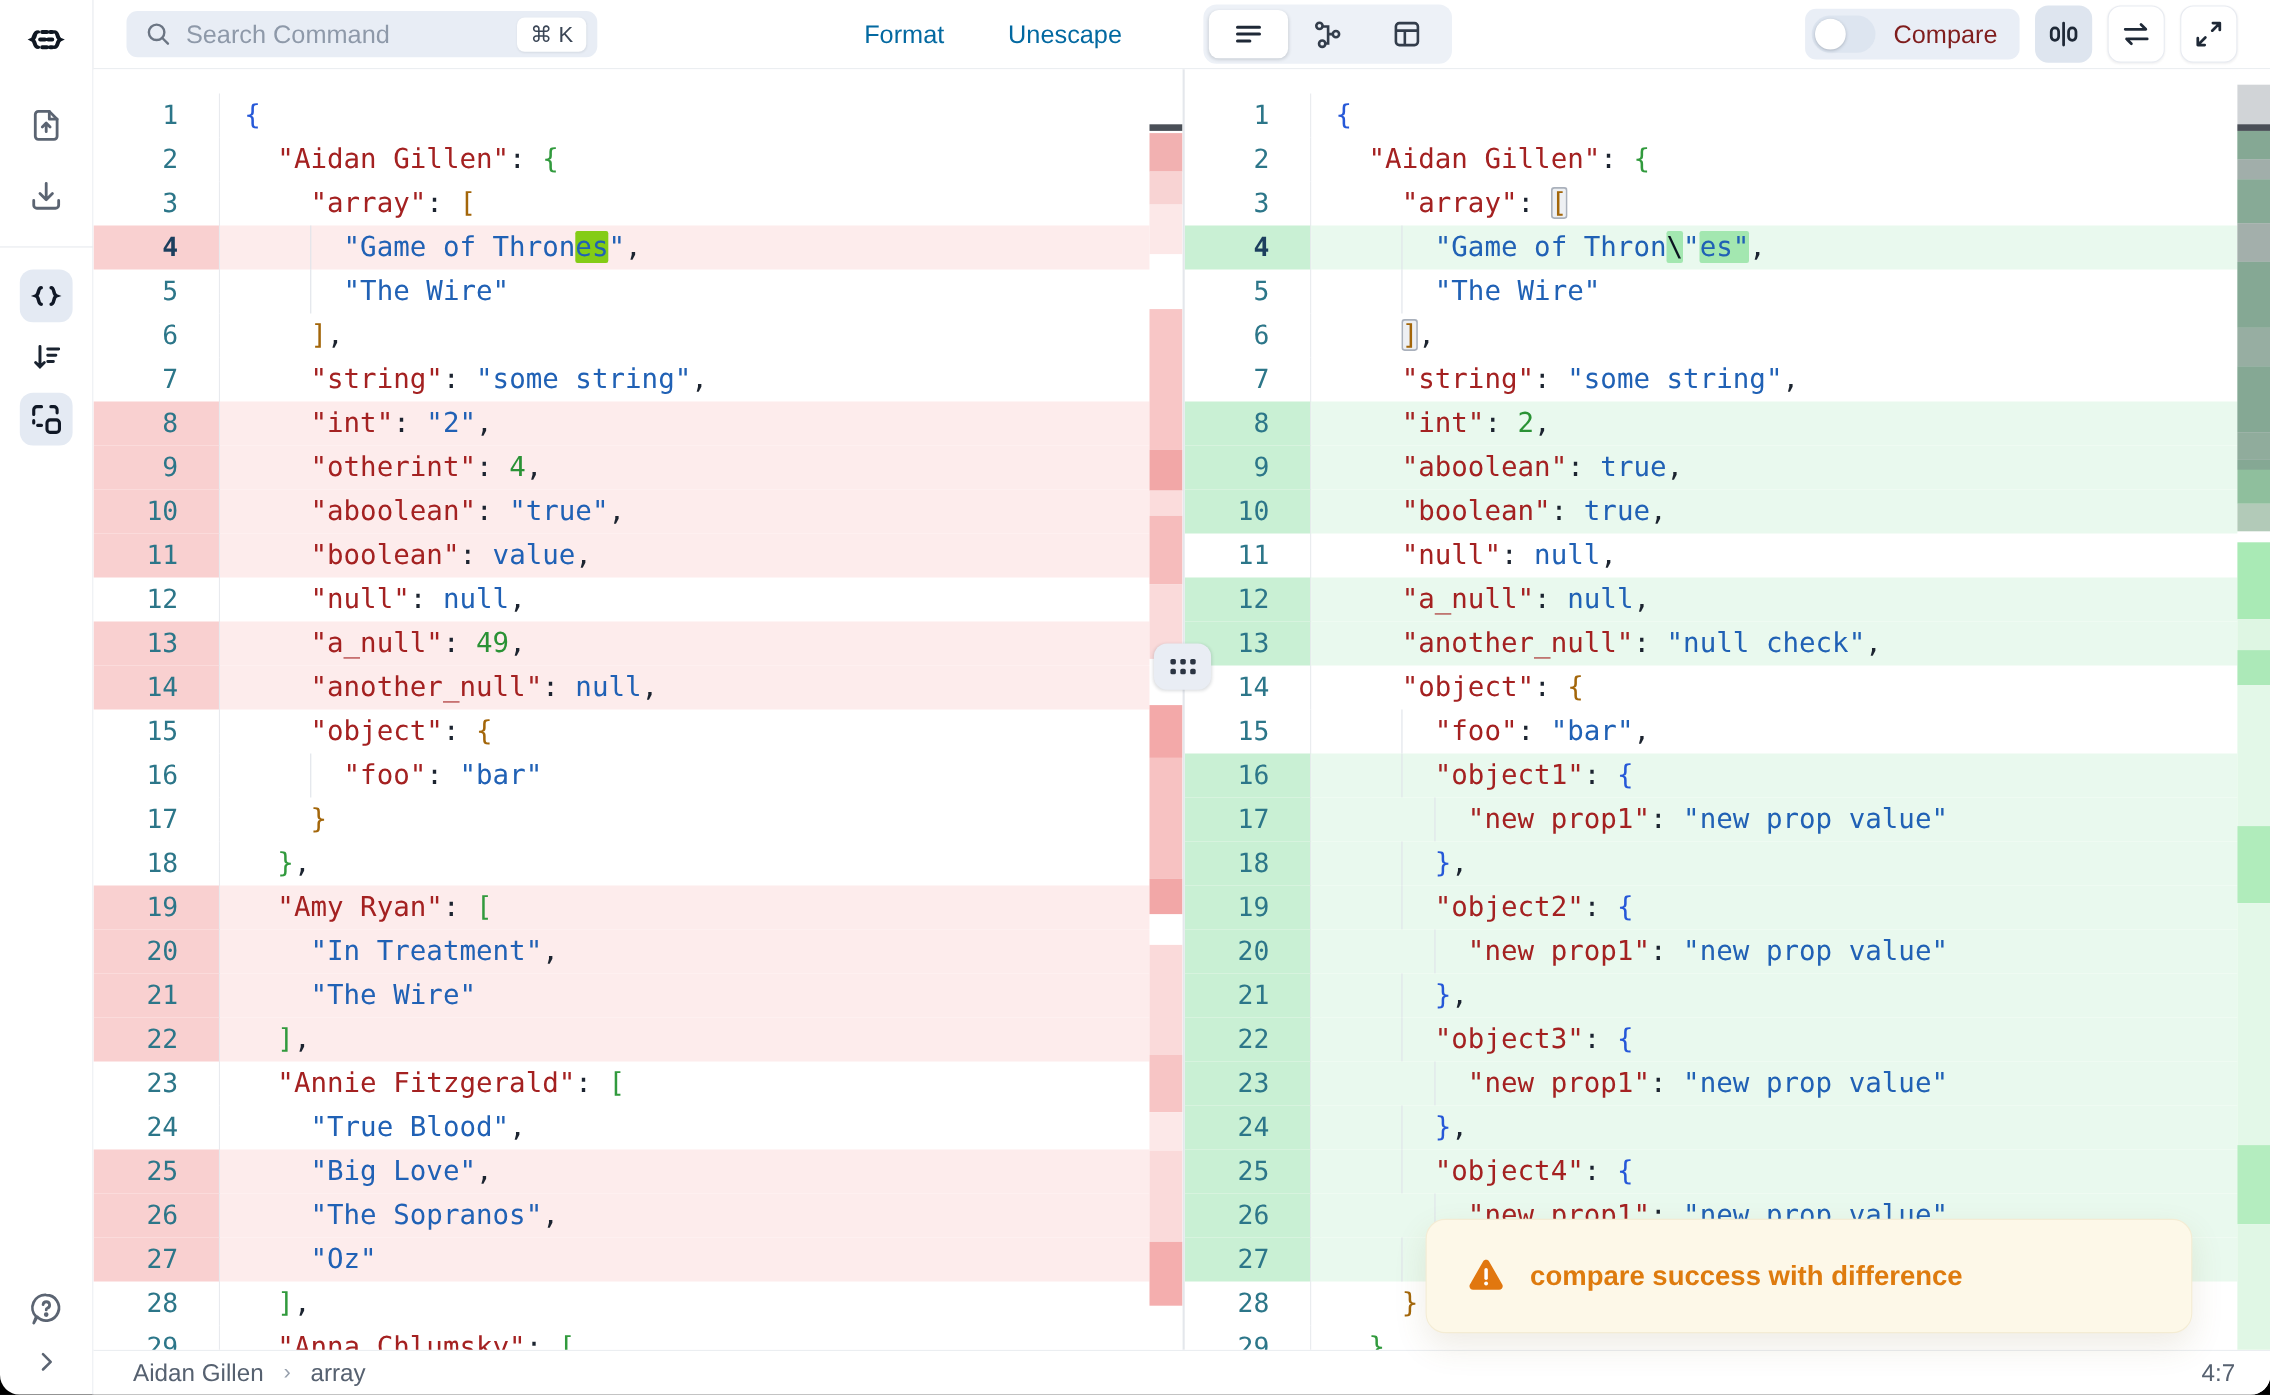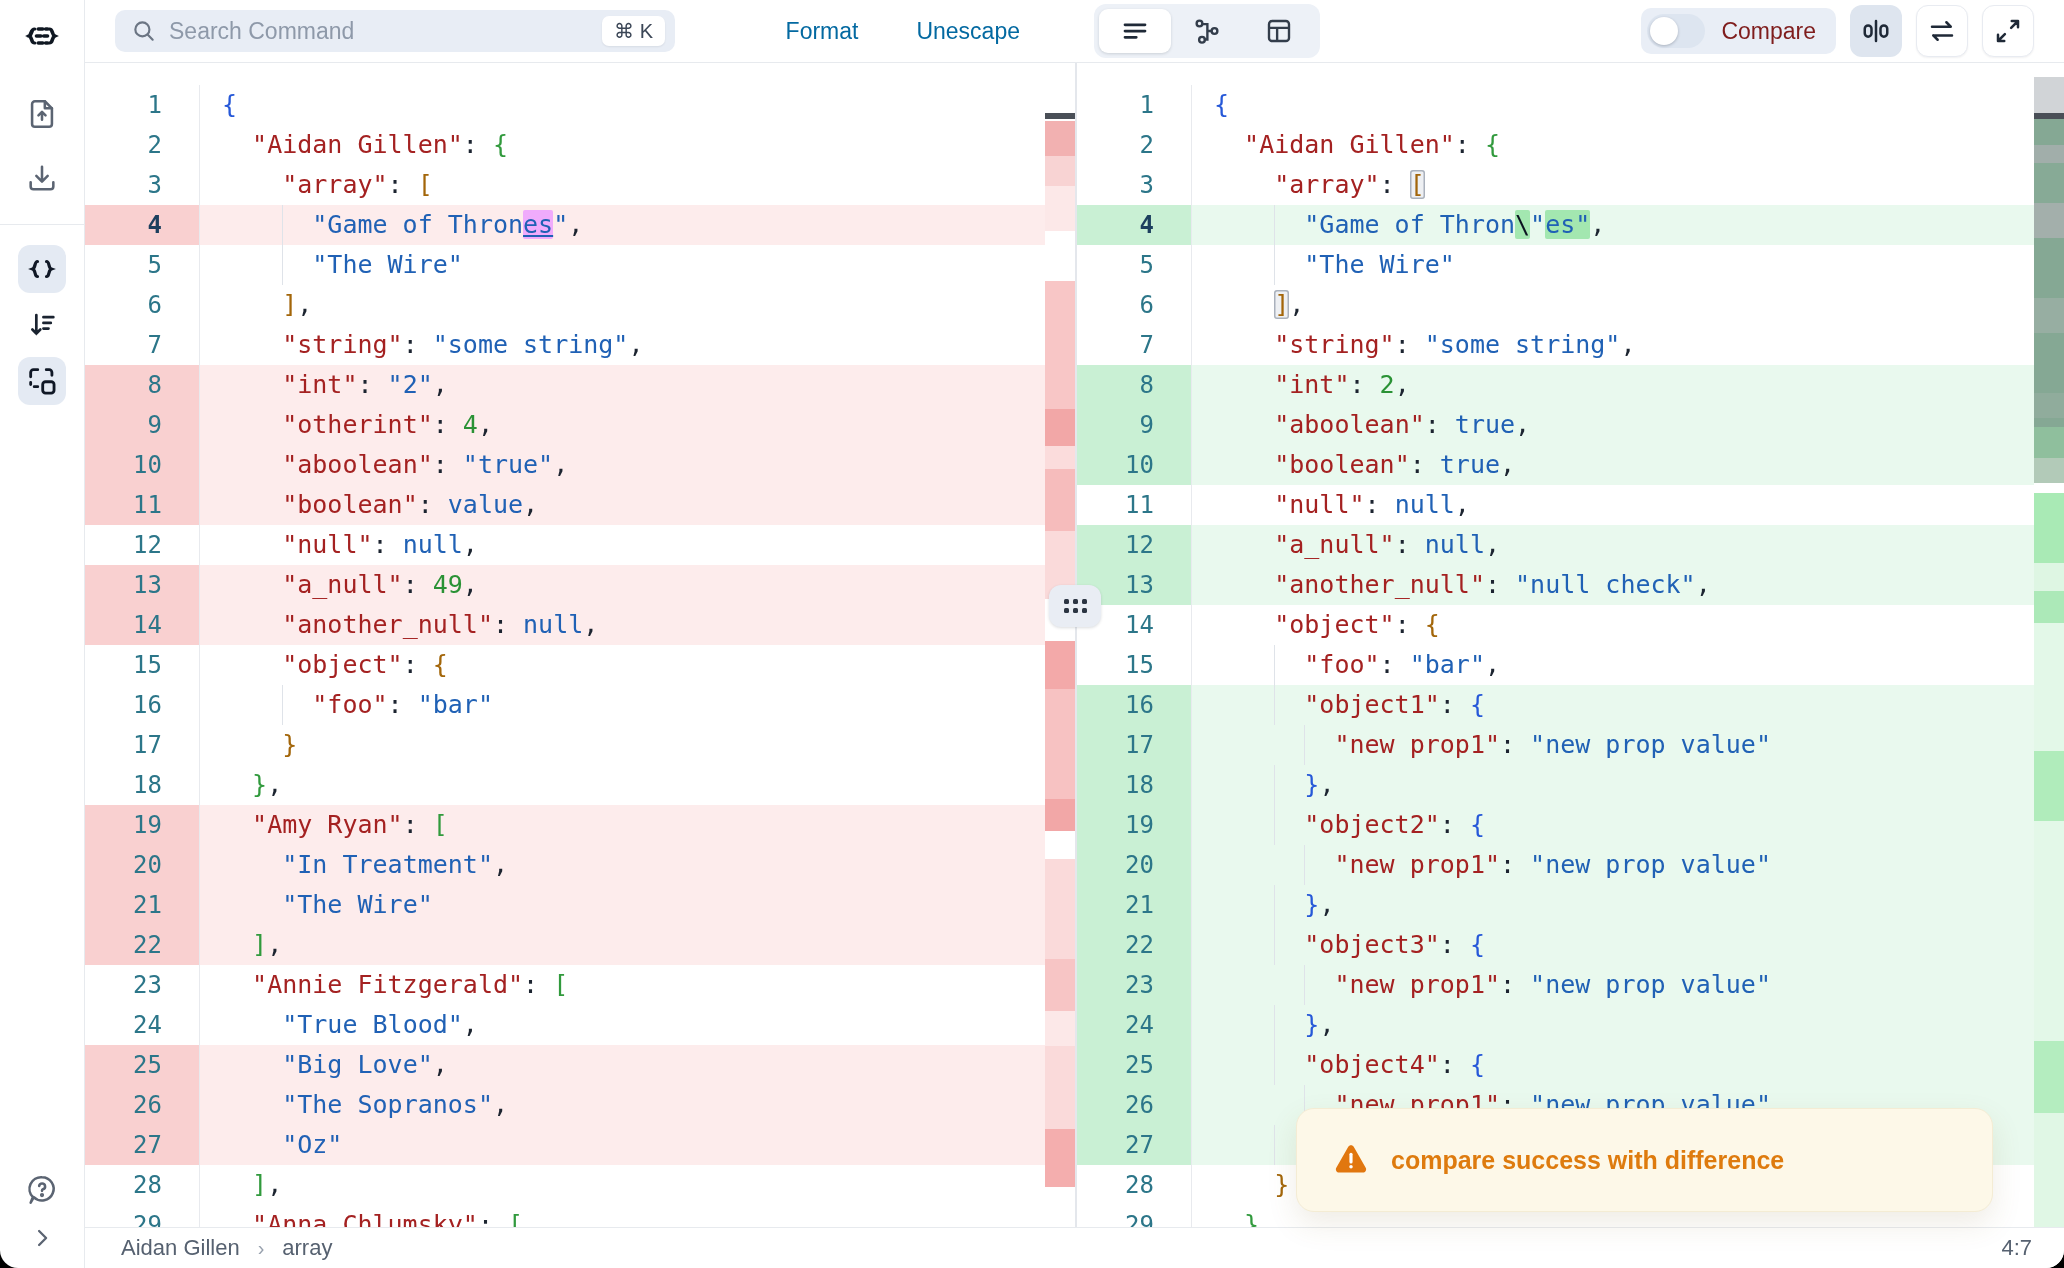--- a/index.html
+++ b/index.html
@@ -15,21 +15,21 @@
   .side-btn.active { background:#e4eaf3; }
   .side-divider { width:85px; height:1px; background:#e7eaee; margin:22px 0 20px; }
   .logo { margin-top:12px; }
   .spacer { flex:1; }
 
   
   .main { flex:1; display:flex; flex-direction:column; min-width:0; }
   .header { height:63px; flex:none; border-bottom:1px solid #e7eaee; display:flex; align-items:center; }
   .header-left { width:991px; flex:none; display:flex; align-items:center; padding:0 56px 0 30px; }
   .header-right { flex:1; display:flex; align-items:center; padding:0 30px 0 18px; }
-  .searchbox { width:560px; height:42px; background:#e8edf5; border-radius:10px; display:flex;
+  .searchbox { width:428px; height:42px; background:#e8edf5; border-radius:10px; display:flex;
                align-items:center; padding:0 10px 0 16px; cursor:text; }
   .searchbox .ph { color:#8e99a9; font-size:23px; margin-left:12px; }
   .searchbox .kbd { margin-left:auto; background:#fff; border-radius:7px; padding:3px 12px;
                     font-size:20px; color:#3b4656; box-shadow:0 1px 2px rgba(16,24,40,.08); }
   .txt-btns { margin-left:auto; display:flex; gap:58px; }
   .txt-btn { font-size:23px; color:#0369a1; cursor:pointer; }
 
   .segmented { background:#edf1f7; border-radius:12px; padding:5px; display:flex; }
   .seg-btn { width:72px; height:44px; display:grid; place-items:center; border-radius:9px; cursor:pointer; }
   .seg-btn.active { background:#fff; box-shadow:0 1px 3px rgba(16,24,40,.15); }
@@ -56,21 +56,21 @@
   .num.cur { color:#1c3f5e; font-weight:bold; }
   .code { flex:1; position:relative; height:40px; line-height:40px; padding-left:22px;
           font-size:25px; white-space:pre; color:#1c2430; }
   .row.dr .code { background:#fdecec; }
   .row.dr .num  { background:#f9d0d0; }
   .row.dg .code { background:#e9f9ee; }
   .row.dg .num  { background:#c9f0d4; }
   .k { color:#a42121; } .s { color:#2061b5; } .n { color:#2a9235; }
   .p { color:#1c2430; } .e { color:#0b1220; }
   .b1 { color:#2658d8; } .b2 { color:#319a3d; } .b3 { color:#a3660a; }
-  .hr { background:#f0abfc; border-radius:2px;text-decoration:underline; }
+  .hr { background:#84cc16; border-radius:2px; }
   .hg { background:#a3e7b0; border-radius:2px; }
   .m { background:#eef0f3; box-shadow:inset 0 0 0 1.5px #aab1bc; border-radius:3px; }
   .guide { position:absolute; top:0; bottom:0; width:1px; background:#dfe3e9; }
 
   .ruler { position:absolute; top:0; right:0; bottom:0; width:30px; background:#fff; z-index:3; }
   .ruler .mark, .ruler .thumb, .ruler .bar { position:absolute; left:0; right:0; }
 
   .drag-handle { position:absolute; left:1049px; top:585px; width:52px; height:42px; z-index:6;
                  background:#e9edf4; border-radius:12px; box-shadow:0 1px 3px rgba(16,24,40,.15);
                  display:grid; place-items:center; cursor:col-resize; }

